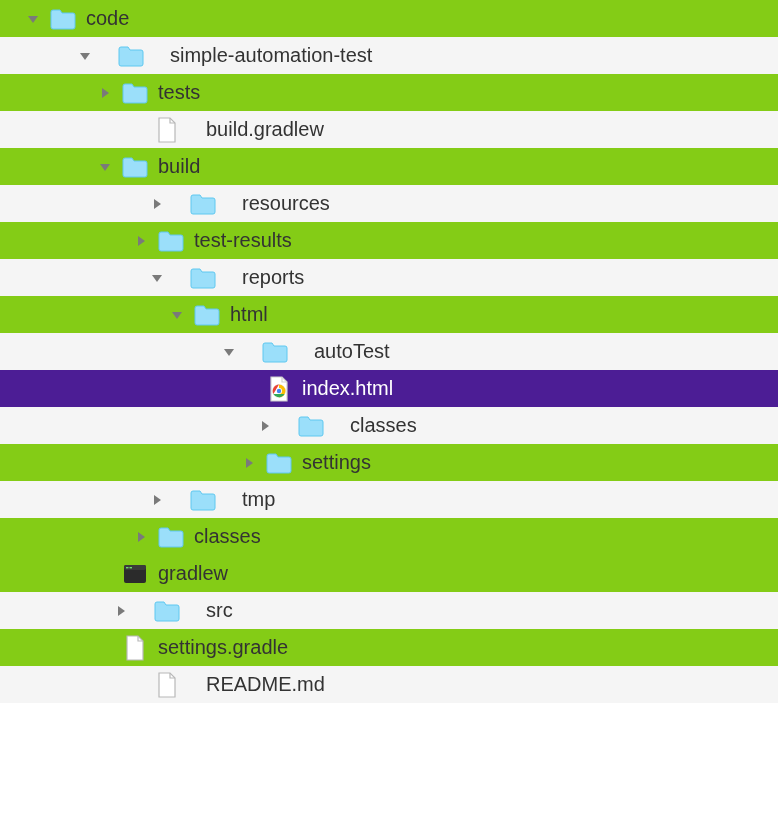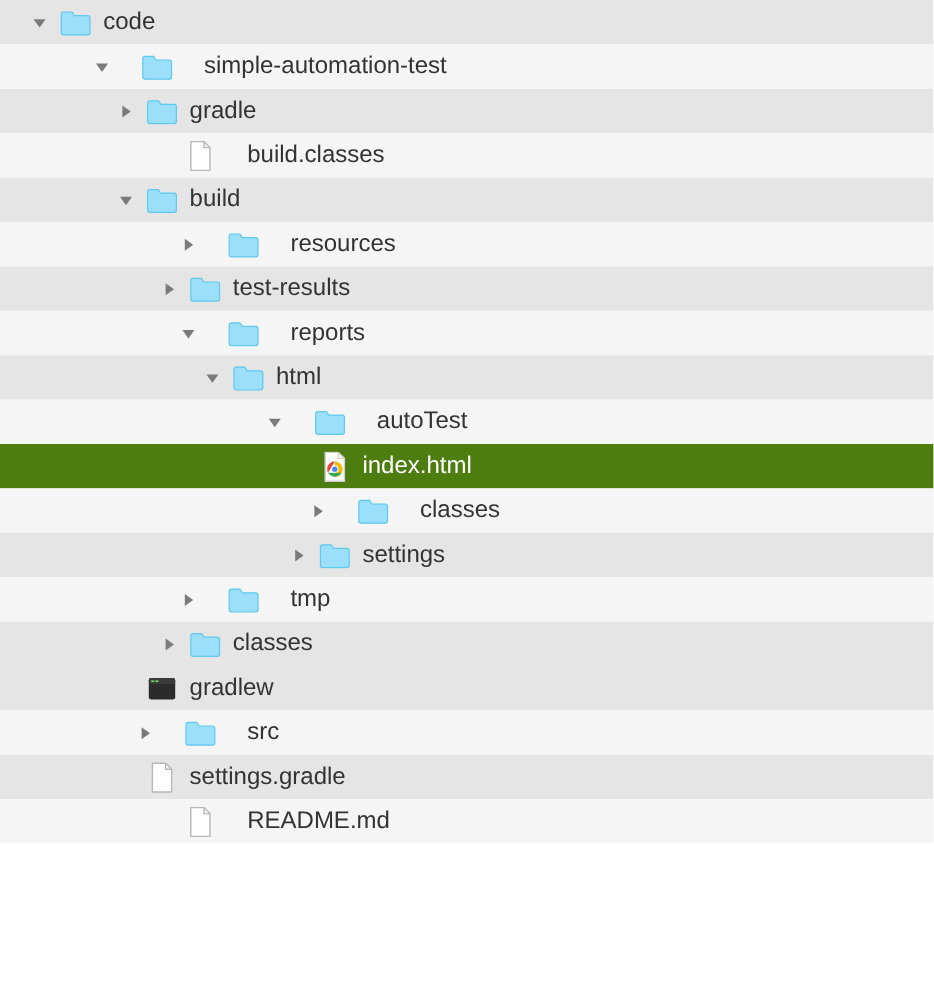--- a/index.html
+++ b/index.html
@@ -11,23 +11,23 @@
     width: 778px;
   }
   .tree { width: 100%; }
   .row {
     display: flex;
     align-items: center;
     height: 37px;
     white-space: nowrap;
     cursor: default;
   }
-  .row.alt0 { background: #e5e5e5; }
+  .row.alt0 { background: #84cc16; }
   .row.alt1 { background: #f5f5f5; gap: 16px; }
-  .row.selected { background: #4d7c0f; color: #fff; }
+  .row.selected { background: #4c1d95; color: #fff; }
   .indent { display: inline-block; flex: 0 0 auto; }
   .arrow {
     width: 18px;
     height: 18px;
     display: inline-flex;
     align-items: center;
     justify-content: center;
     margin-right: 8px;
     flex: 0 0 auto;
   }
@@ -81,32 +81,32 @@
       <span class="arrow">
         <svg width="14" height="14" viewBox="0 0 14 14">
           <polygon points="4,2 11,7 4,12" fill="#7a7a7a"></polygon>
         </svg>
       </span>
       <span class="icon">
         <svg width="26" height="22" viewBox="0 0 26 22">
           <path d="M1 5 L1 19 Q1 21 3 21 L23 21 Q25 21 25 19 L25 7 Q25 5 23 5 L12 5 L10 2 L3 2 Q1 2 1 4 Z" fill="#9BDFFA" stroke="#5FC8F0" stroke-width="1"></path>
         </svg>
       </span>
-      <span class="label">gradle</span>
+      <span class="label">tests</span>
     </div>
     <div class="row alt1">
       <span class="indent" style="width: 96px;"></span>
       <span class="arrow blank"></span>
       <span class="icon">
         <svg width="22" height="26" viewBox="0 0 22 26">
           <path d="M3 1 L14 1 L19 6 L19 25 L3 25 Z" fill="#ffffff" stroke="#b8b8b8" stroke-width="1.2"></path>
           <path d="M14 1 L14 6 L19 6" fill="none" stroke="#b8b8b8" stroke-width="1.2"></path>
         </svg>
       </span>
-      <span class="label">build.classes</span>
+      <span class="label">build.gradlew</span>
     </div>
     <div class="row alt0">
       <span class="indent" style="width: 96px;"></span>
       <span class="arrow">
         <svg width="14" height="14" viewBox="0 0 14 14">
           <polygon points="2,4 12,4 7,11" fill="#7a7a7a"></polygon>
         </svg>
       </span>
       <span class="icon">
         <svg width="26" height="22" viewBox="0 0 26 22">

